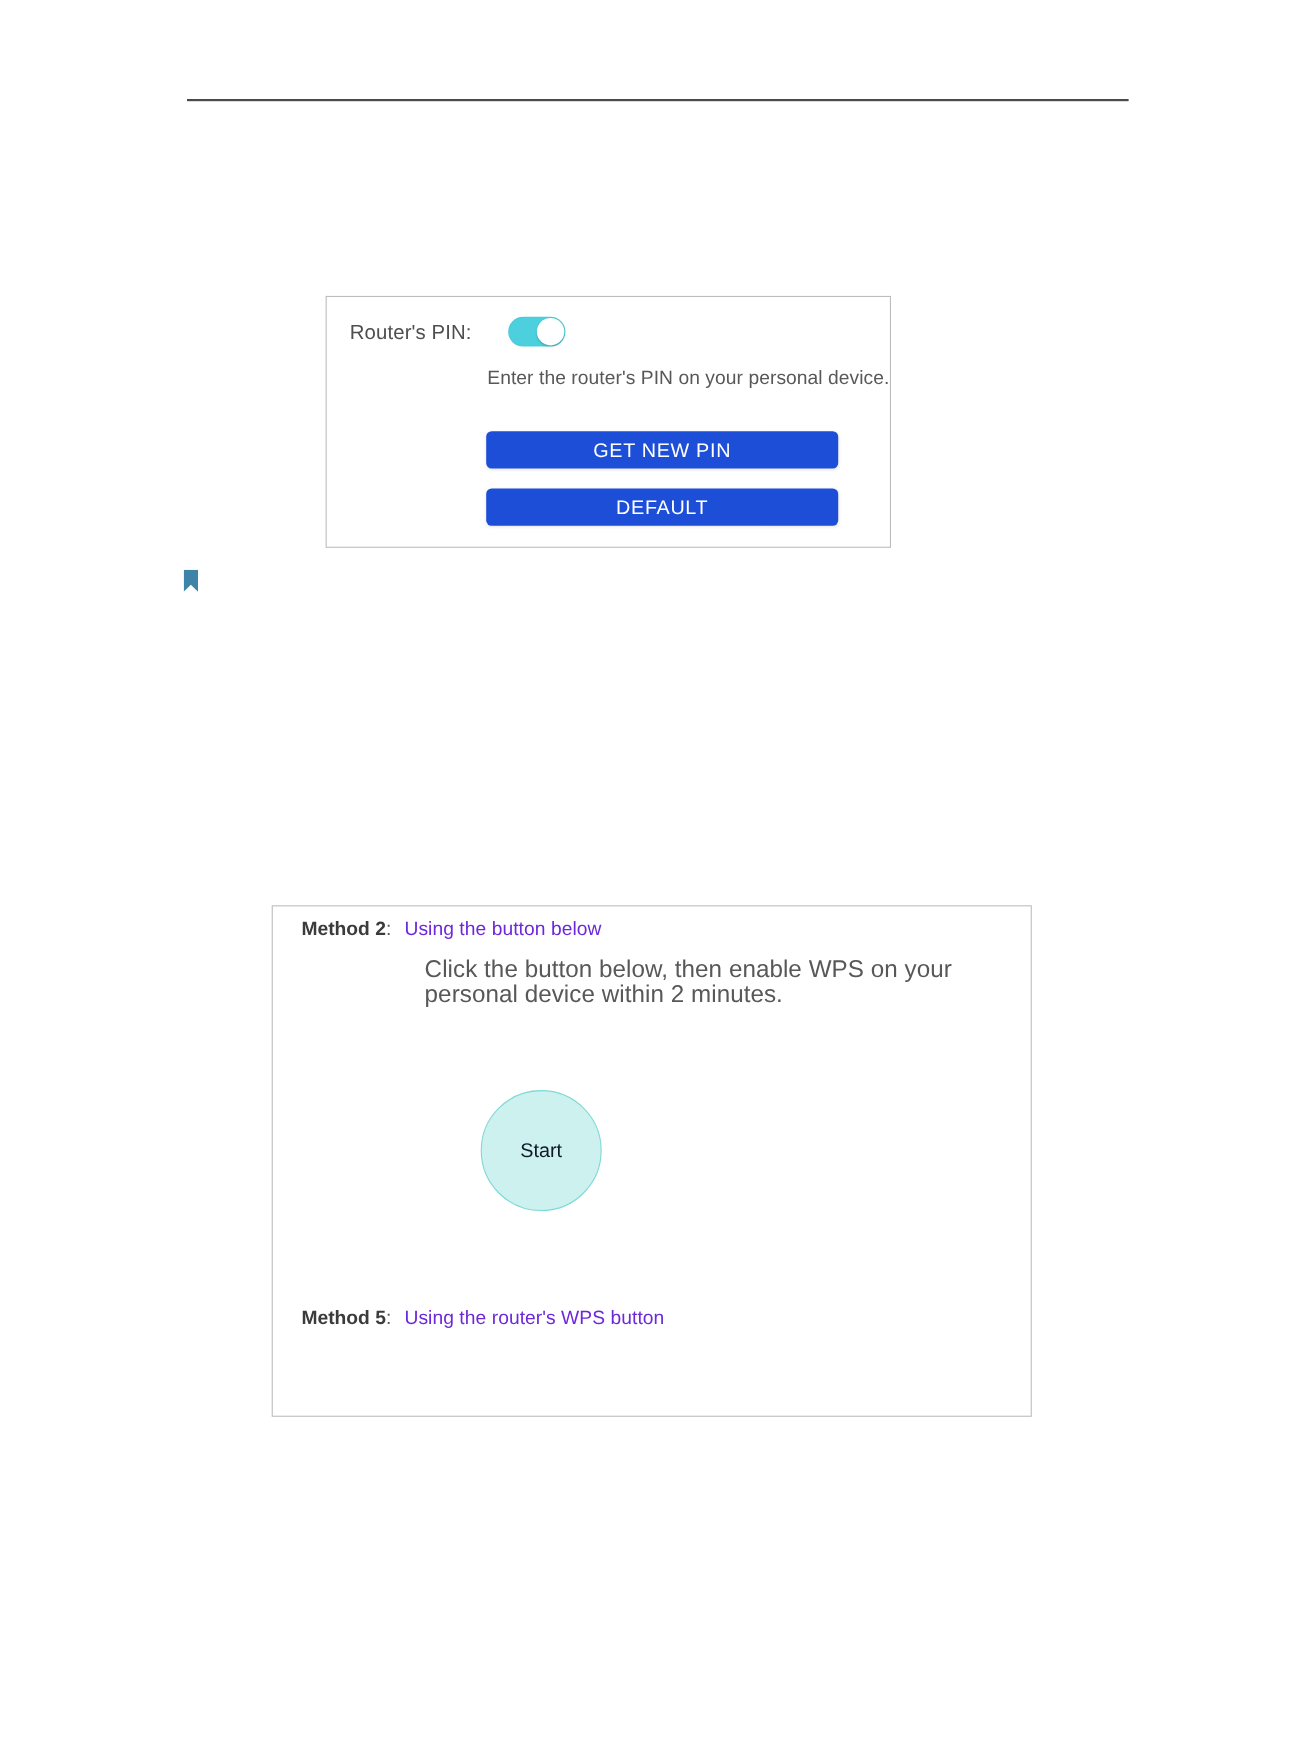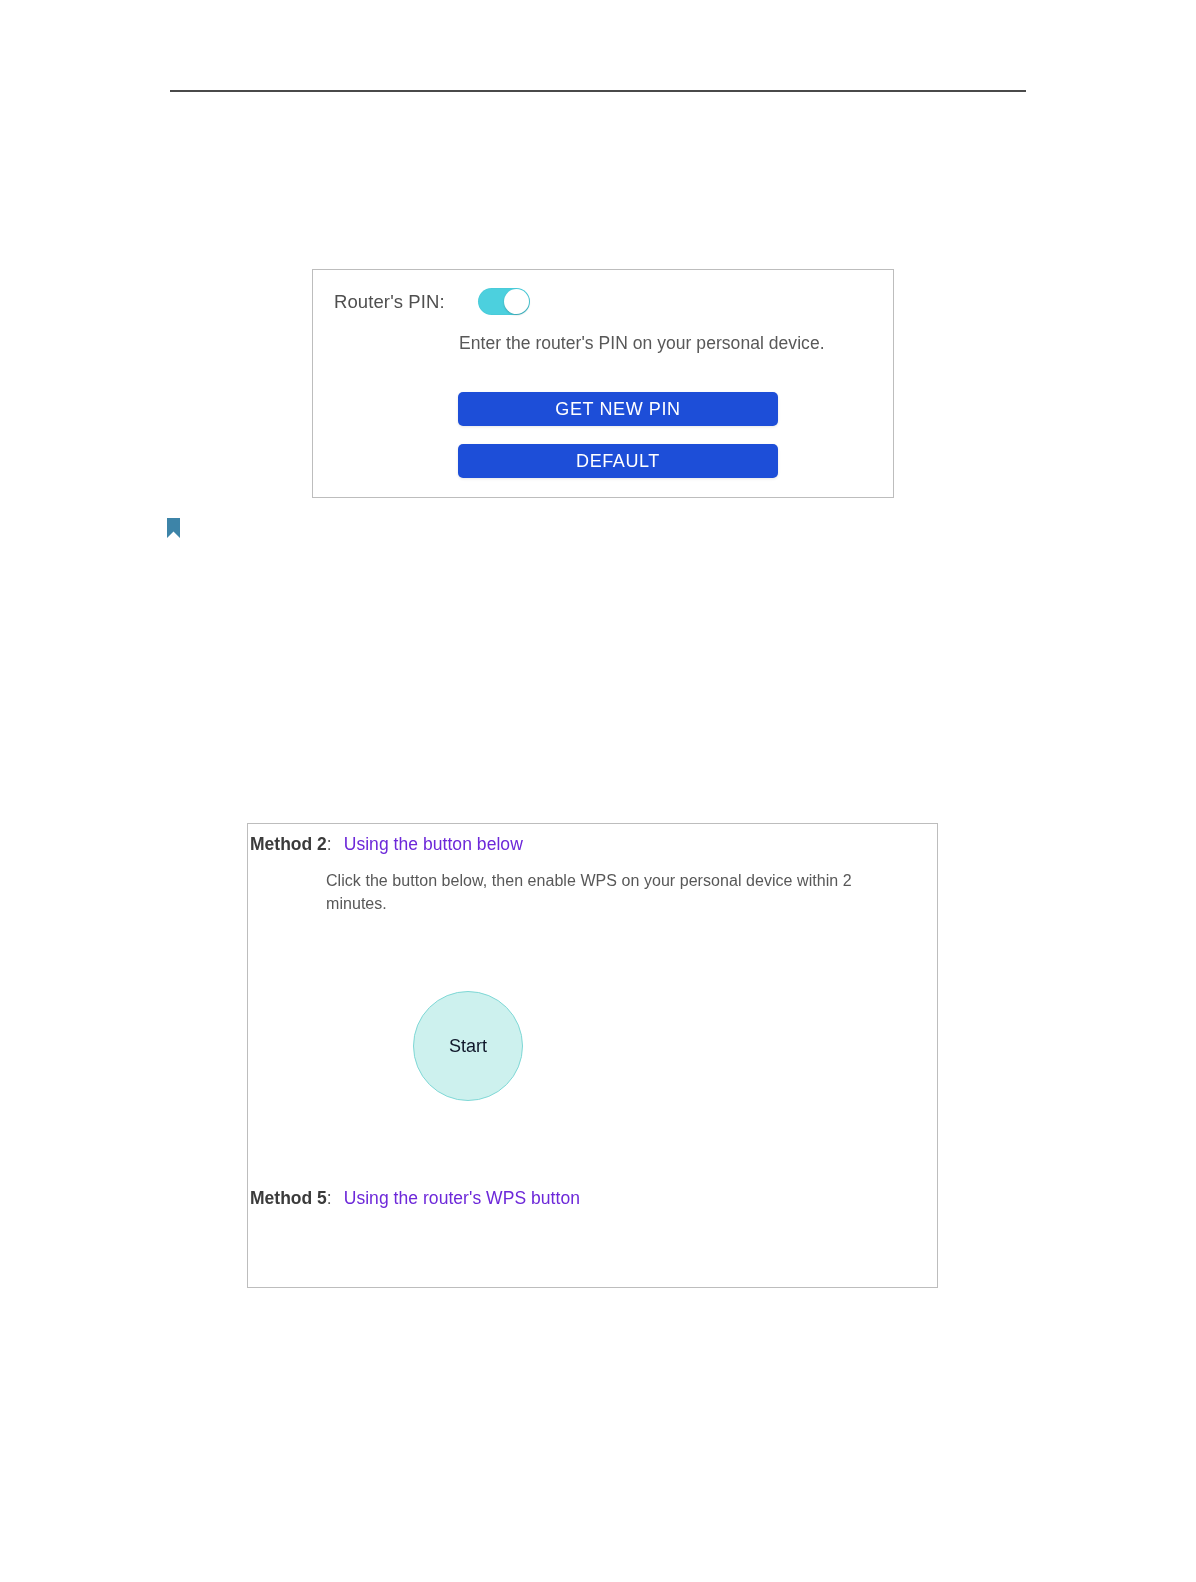--- a/index.html
+++ b/index.html
@@ -30,23 +30,23 @@
   
   .panel {
     position: absolute;
     background: #ffffff;
     border: 1px solid #bdbdbd;
     box-sizing: border-box;
   }
 
   
   #pin-panel {
-    left: 312px;
+    left: 296px;
     top: 269px;
-    width: 582px;
+    width: 514px;
     height: 229px;
   }
   .pin-row {
     position: absolute;
     left: 21px;
     top: 18px;
     display: flex;
     align-items: center;
   }
   .pin-label {
@@ -116,21 +116,21 @@
 
   
   #methods-panel {
     left: 247px;
     top: 823px;
     width: 691px;
     height: 465px;
   }
   .method-block {
     position: absolute;
-    left: 2px;
+    left: 26px;
     right: 14px;
   }
   #method2-block { top: 10px; }
   #method3-block { top: 364px; }
 
   .method-head {
     display: flex;
     align-items: baseline;
     font-size: 17.5px;
     color: #585858;
@@ -143,22 +143,22 @@
   .method-head .m-colon {
     color: #585858;
     margin-right: 12px;
   }
   .method-head .m-title {
     color: #6d28d9;
     letter-spacing: 0.05px;
   }
   .method-body {
     margin-top: 14px;
-    margin-left: 76px;
-    font-size: 16px;
+    margin-left: 112px;
+    font-size: 22px;
     line-height: 23px;
     color: #585858;
     letter-spacing: 0.05px;
     max-width: 560px;
   }
 
   
   #start-button {
     position: absolute;
     left: 163px;

